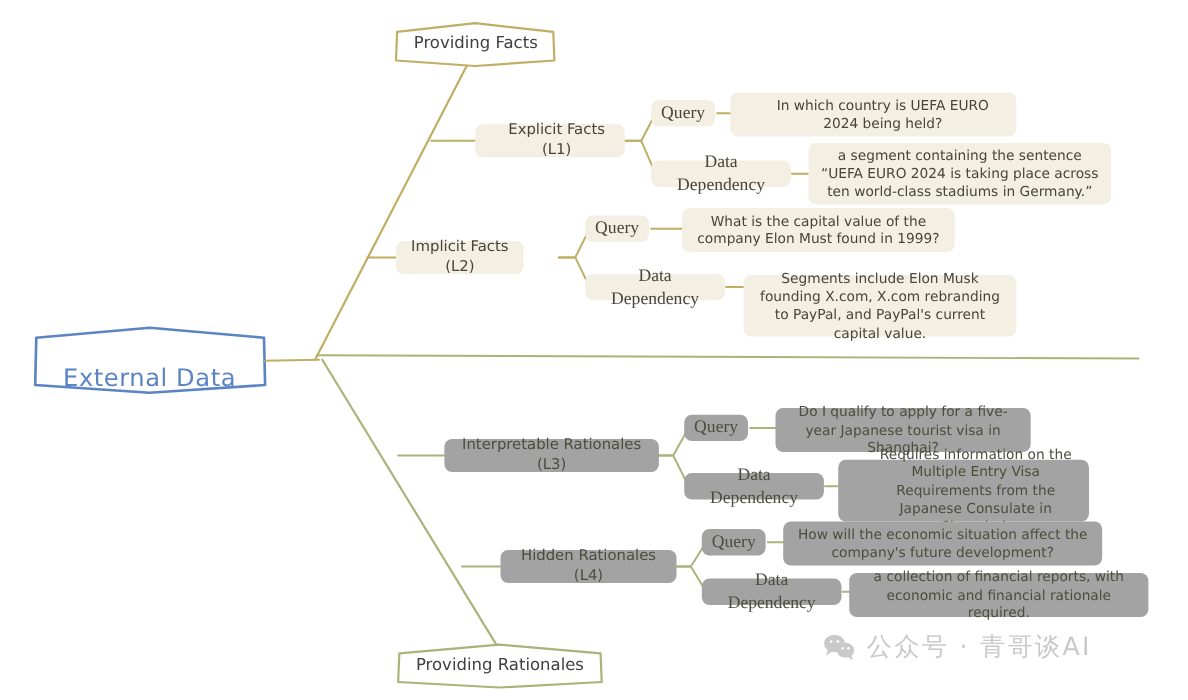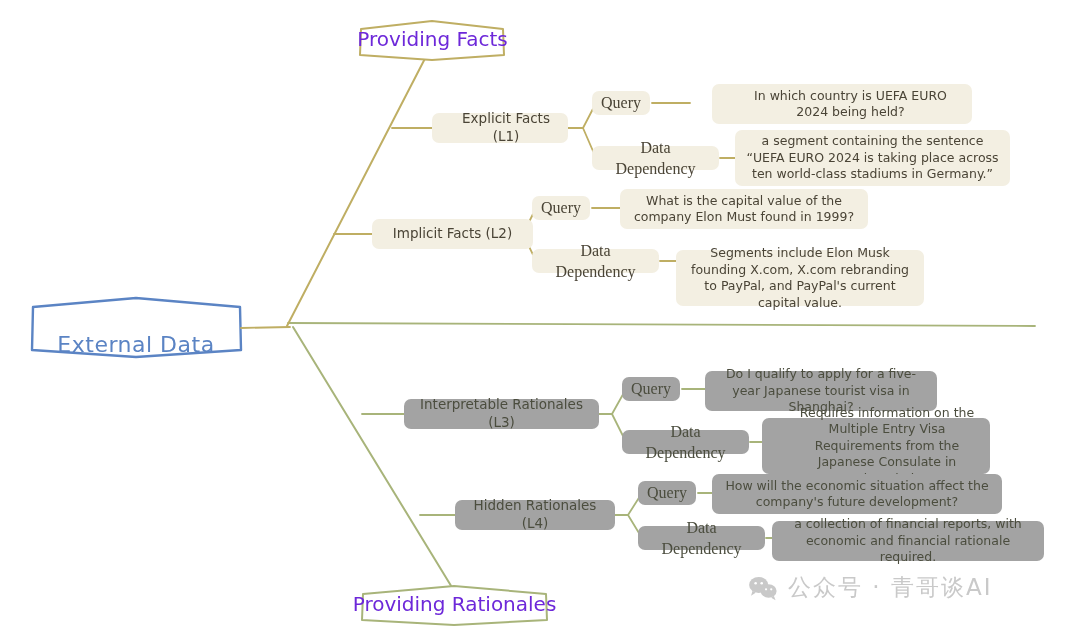--- a/index.html
+++ b/index.html
@@ -54,22 +54,22 @@
   
   .section-chip {
     position: absolute;
     display: flex;
     align-items: center;
     justify-content: center;
   }
   .section-chip .chip-text {
     position: relative;
     z-index: 2;
-    font-size: 20px;
-    color: #6d28d9;
+    font-size: 15px;
+    color: #404040;
     white-space: nowrap;
   }
   #chip-facts {
     left: 360px;
     top: 21px;
     width: 145px;
     height: 36px;
   }
   #chip-rationales {
     left: 362px;
@@ -107,24 +107,24 @@
     font-family: Liberation Serif, serif;
   }
   .blob.detail {
     font-size: 12.5px;
   }
 
   
   #n-l1          { left: 432px; top: 113px; width: 136px; height: 30px; padding-left: 22px; }
   #n-l1-query    { left: 592px; top: 91px;  width: 58px;  height: 24px; }
   #n-l1-dep      { left: 592px; top: 146px; width: 127px; height: 24px; }
-  #n-l1-qtext    { left: 712px; top: 84px;  width: 260px; height: 40px; padding-left: 27px; }
+  #n-l1-qtext    { left: 664px; top: 84px;  width: 260px; height: 40px; padding-left: 27px; }
   #n-l1-dtext    { left: 735px; top: 130px; width: 275px; height: 56px; }
 
-  #n-l2          { left: 372px; top: 219px; width: 161px; height: 30px; }
+  #n-l2          { left: 360px; top: 219px; width: 116px; height: 30px; }
   #n-l2-query    { left: 532px; top: 196px; width: 58px;  height: 24px; }
   #n-l2-dep      { left: 532px; top: 249px; width: 127px; height: 24px; }
   #n-l2-qtext    { left: 620px; top: 189px; width: 248px; height: 40px; }
   #n-l2-dtext    { left: 676px; top: 250px; width: 248px; height: 56px; }
 
   #n-l3          { left: 404px; top: 399px; width: 195px; height: 30px; }
   #n-l3-query    { left: 622px; top: 377px; width: 58px;  height: 24px; }
   #n-l3-dep      { left: 622px; top: 430px; width: 127px; height: 24px; }
   #n-l3-qtext    { left: 705px; top: 371px; width: 232px; height: 40px; }
   #n-l3-dtext    { left: 762px; top: 418px; width: 228px; height: 56px; padding-left: 32px; }

